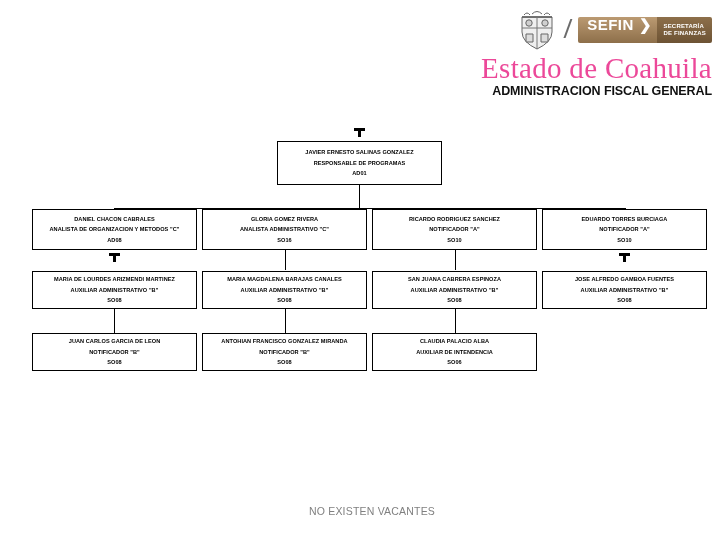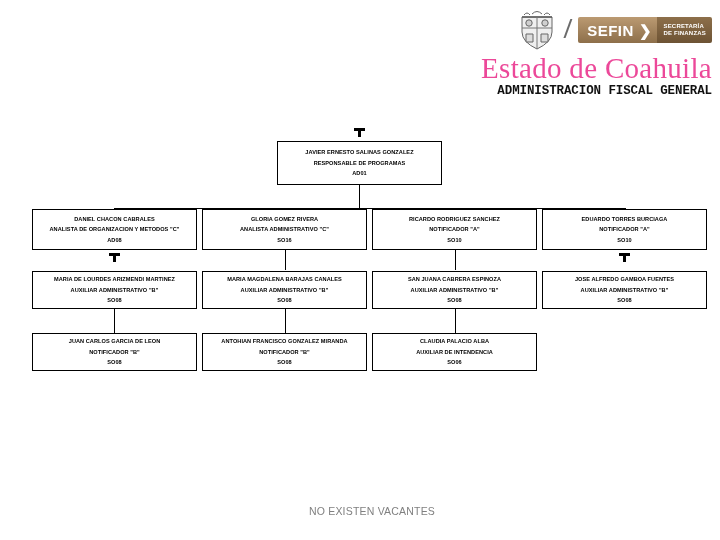--- a/index.html
+++ b/index.html
@@ -41,21 +41,21 @@
   .sefin-bar{
     display:flex;
     align-items:stretch;
     height:26px;
     border-radius:2px;
     overflow:hidden;
   }
   .sefin-left{
     background:linear-gradient(180deg,#b08e63 0%,#9a7murky 100%);
     background:linear-gradient(180deg,#bb9a72 0%,#8d6f4a 100%);
-    display:flex;align-items:center;
+    display:flex;align-items:flex-start;
     padding:0 6px 0 9px;
   }
   .sefin-word{
     color:#ffffff;
     font-weight:bold;
     font-size:15px;
     letter-spacing:.5px;
     line-height:1;
   }
   .sefin-arrow{
@@ -86,21 +86,20 @@
     line-height:1.05;
     margin-top:1px;
     letter-spacing:.3px;
   }
   .afg{
     font-size:12.5px;
     font-weight:bold;
     color:#111111;
     letter-spacing:-0.1px;
     margin-top:1px;
-    font-family:Liberation Mono, monospace;
   }
 
   
   .chart{
     position:absolute;
     left:0;top:128px;
     width:720px;
   }
   .box{
     position:absolute;

